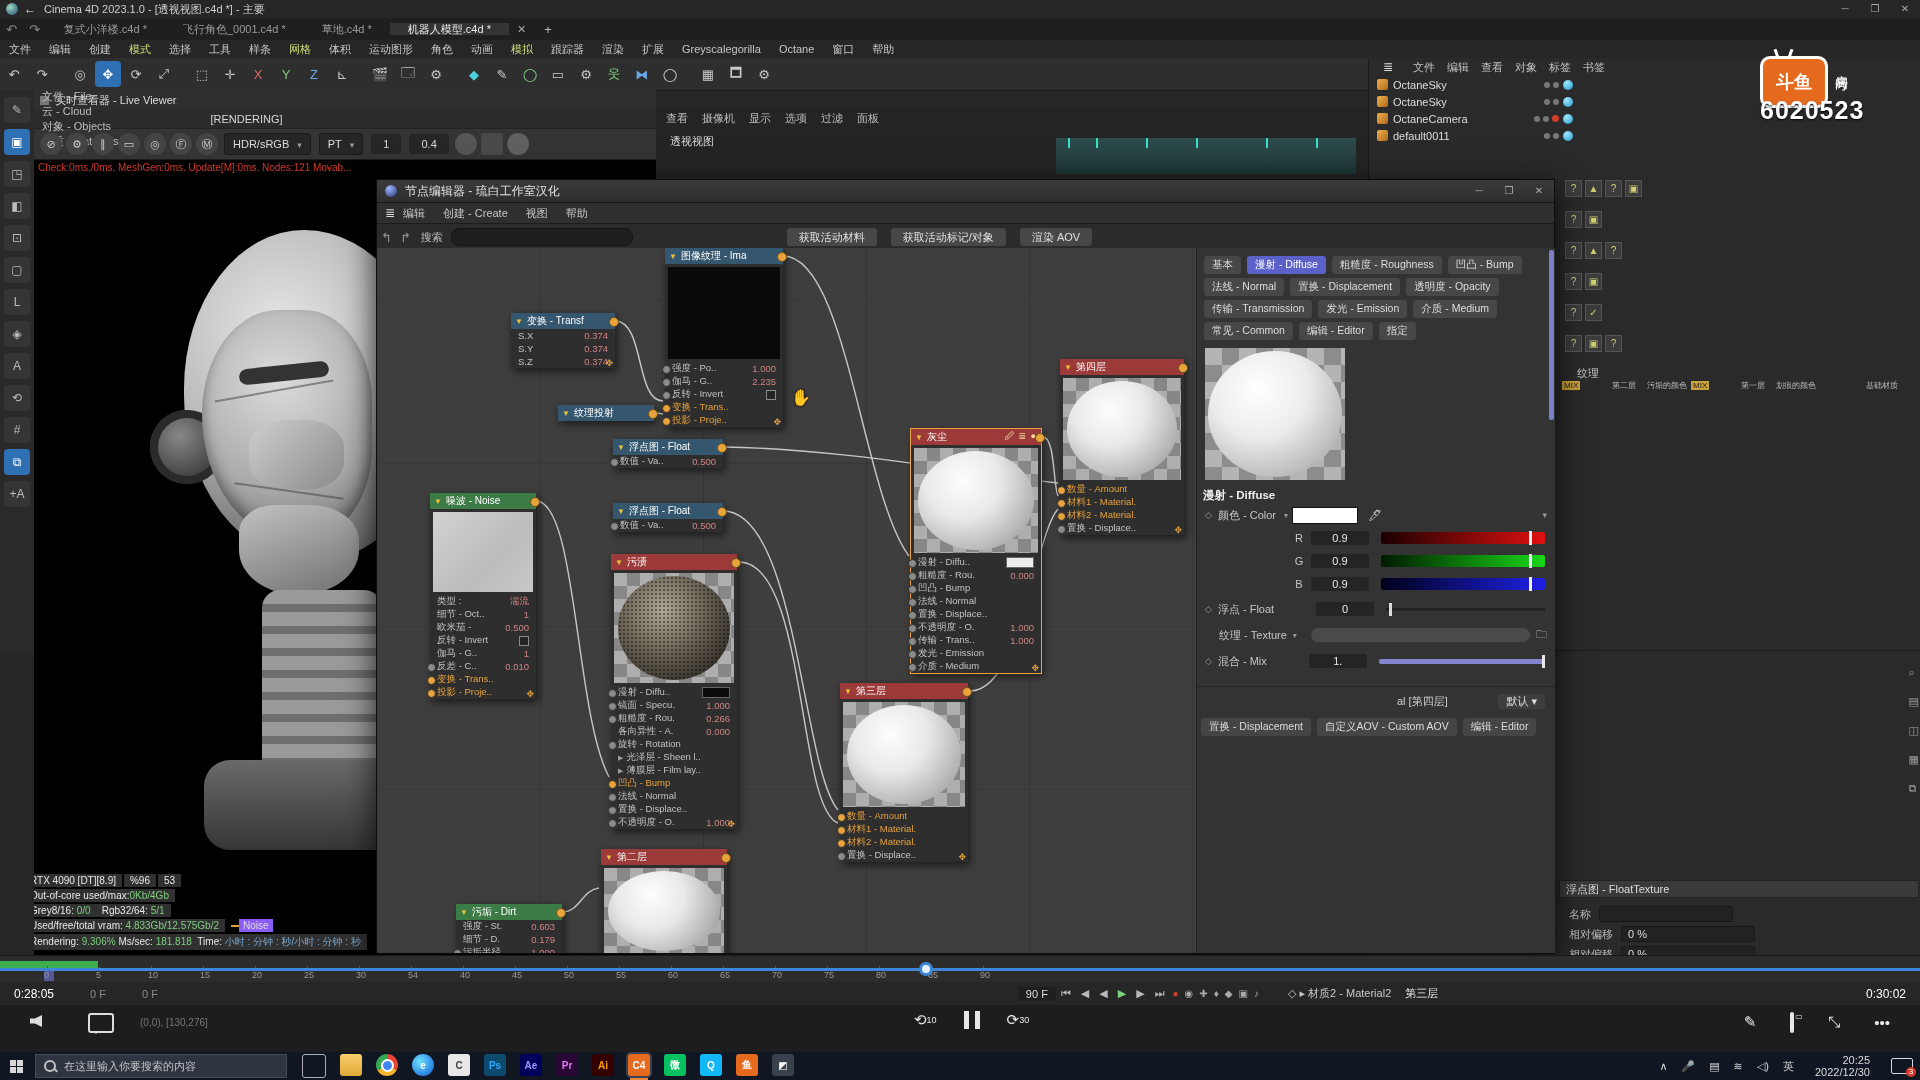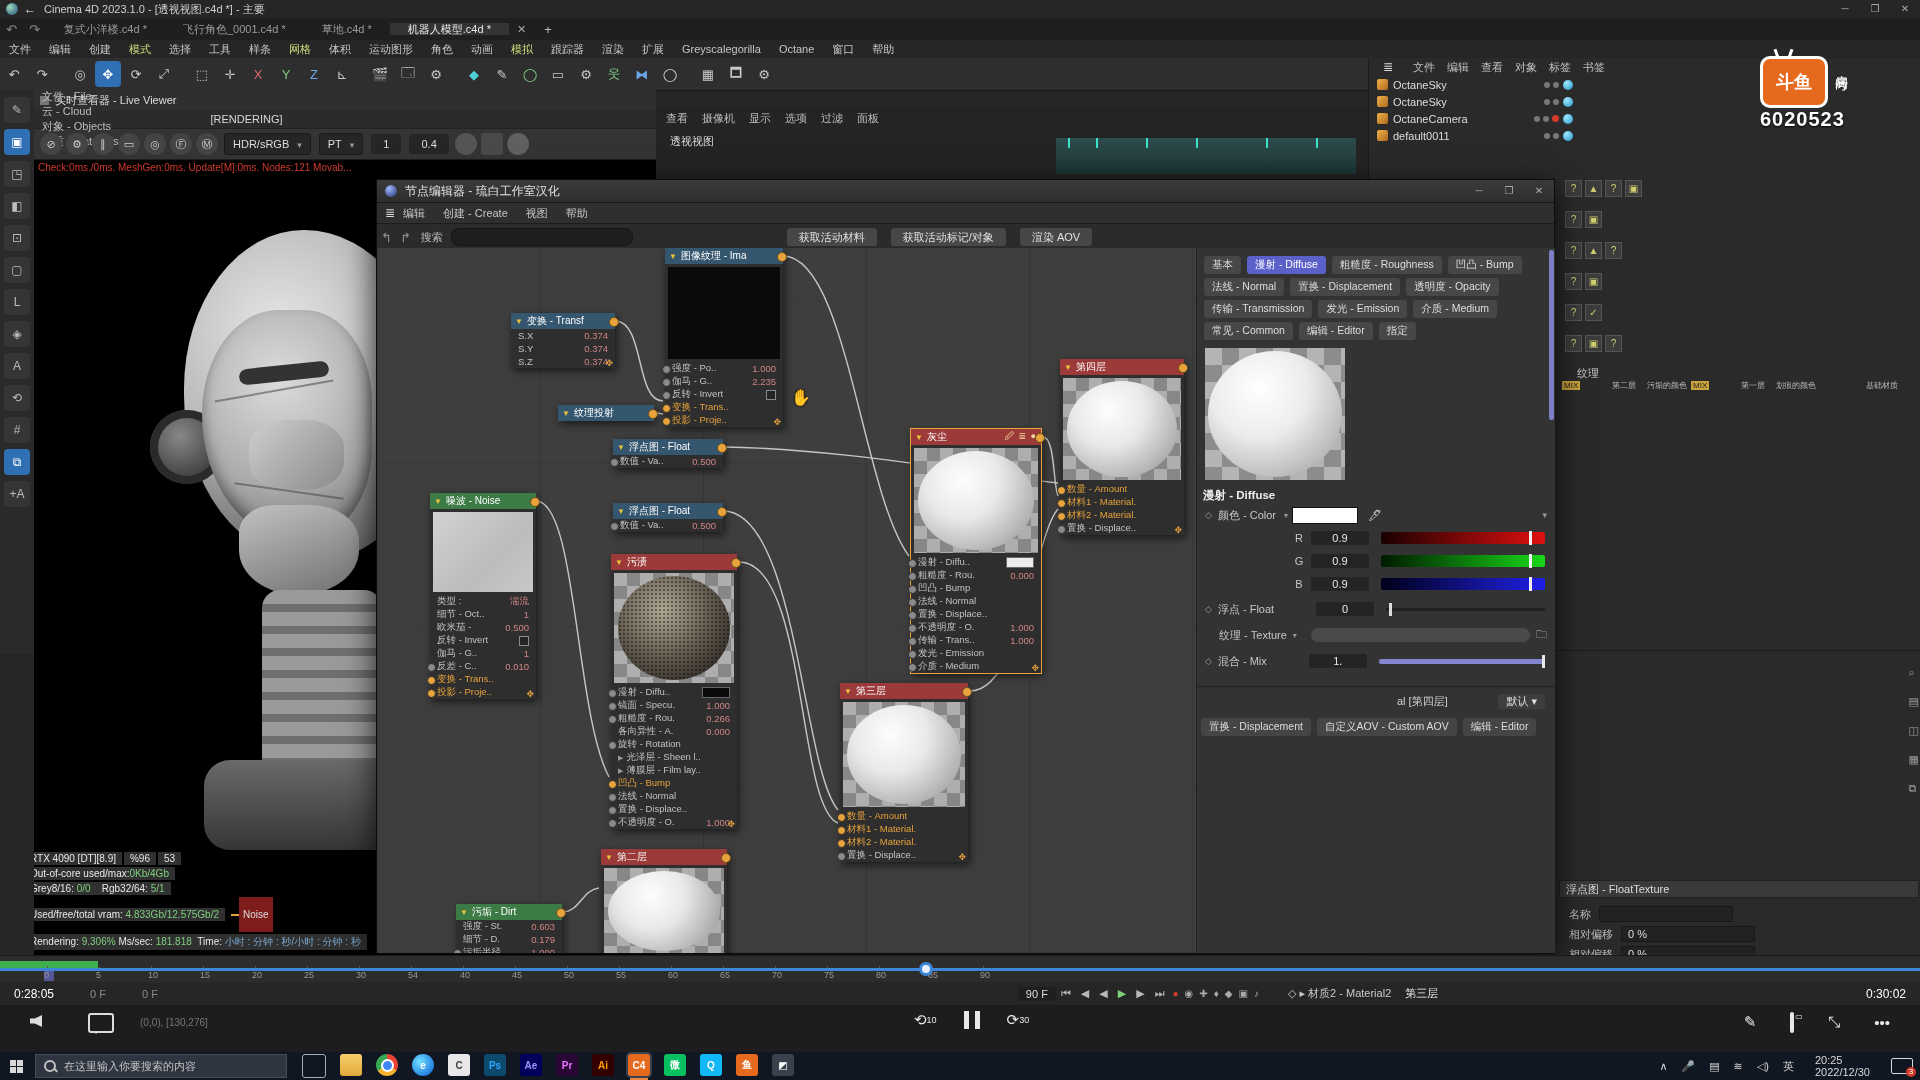--- a/index.html
+++ b/index.html
@@ -62,21 +62,21 @@
   .jaw{position:absolute;left:205px;top:345px;width:120px;height:90px;border-radius:30% 40% 50% 50%;background:linear-gradient(160deg,#c2c2c2,#6f6f6f);}
   .neck{position:absolute;left:228px;top:430px;width:120px;height:260px;background:repeating-linear-gradient(180deg,#9a9a9a 0 14px,#6f6f6f 14px 22px);border-radius:18px;}
   .collar{position:absolute;left:170px;top:600px;width:260px;height:90px;border-radius:26px;background:linear-gradient(180deg,#6a6a6a,#353535);}
   .seam{position:absolute;border-top:2px solid #4448;}
   
   #stats{position:absolute;left:-10px;bottom:8px;font-size:10px;}
   .statline{margin-top:2px;display:flex;align-items:center;}
   .statbox{background:#3c3c3ccc;padding:1px 6px;color:#e8e8e8;margin-right:2px;}
   .g{color:#7fcf7f;} .cy{color:#7aa7cf;}
   .noisebadge{background:#e0a33a;color:#333;padding:1px 4px;margin-left:4px;}
-  .noisebadge2{background:#7f1d1d;color:#ddd;padding:12px 4px;}
+  .noisebadge2{background:#8b5cf6;color:#ddd;padding:1px 4px;}
   
   #vpstrip{left:656px;top:108px;width:712px;height:71px;background:#242424;}
   .vp-menu{display:flex;align-items:center;height:20px;color:#bdbdbd;padding-left:10px;}
   .vp-menu span{margin-right:14px;}
   .vp-label{color:#d8d8d8;margin:6px 0 0 14px;}
   .tealstrip{position:absolute;left:400px;top:30px;width:300px;height:36px;background:linear-gradient(180deg,#2e4d4d,#1d3535);overflow:hidden;}
   .tealstrip i{position:absolute;top:0;width:2px;height:10px;background:#3ae0c8;}
   
   #rightdock{left:1368px;top:58px;width:552px;height:897px;background:#2a2a2a;border-left:1px solid #1b1b1b;}
   .om-menu{display:flex;align-items:center;height:18px;color:#c0c0c0;padding-left:6px;}
@@ -103,21 +103,21 @@
   .fieldbox{background:#222;border:1px solid #181818;border-radius:2px;min-width:120px;height:14px;line-height:14px;padding:0 6px;margin-left:8px;color:#ddd;}
   .edgestrip{position:absolute;right:2px;display:flex;flex-direction:column;color:#9a9a9a;font-size:11px;}
   .edgestrip span{margin:8px 0;}
   
   #douyu{left:1756px;top:56px;width:160px;height:96px;z-index:60;color:#fff;}
   .dy-logo{position:absolute;left:4px;top:0;width:62px;height:46px;border:3px solid #fff;border-radius:10px;
            background:#e66a1e;display:flex;align-items:center;justify-content:center;color:#fff;font-weight:bold;font-size:18px;}
   .dy-logo::before{content:"";position:absolute;left:12px;top:-10px;width:3px;height:9px;background:#fff;transform:rotate(-20deg);}
   .dy-logo::after{content:"";position:absolute;left:26px;top:-10px;width:3px;height:9px;background:#fff;transform:rotate(20deg);}
   .dy-room{position:absolute;left:76px;top:8px;font-size:13px;color:#fff;writing-mode:vertical-rl;letter-spacing:2px;}
-  .dy-num{position:absolute;left:4px;top:52px;font-size:20px;font-weight:bold;letter-spacing:1px;text-shadow:0 1px 2px #000;text-align:right;}
+  .dy-num{position:absolute;left:4px;top:40px;font-size:25px;font-weight:bold;letter-spacing:1px;text-shadow:0 1px 2px #000;text-align:right;}
   
   #nodewin{left:376px;top:179px;width:1177px;height:773px;background:#2b2b2b;border:1px solid #0d0d0d;
            box-shadow:0 8px 30px #000c;z-index:40;}
   .nw-title{height:22px;background:linear-gradient(180deg,#3a3a3a,#2e2e2e);display:flex;align-items:center;color:#e2e2e2;font-size:12px;border-bottom:1px solid #171717;}
   .nw-title .orb{width:12px;height:12px;border-radius:50%;background:radial-gradient(circle at 35% 30%,#9fb6ff,#20306a);margin:0 8px;}
   .nw-menu{height:20px;background:#2f2f2f;display:flex;align-items:center;color:#c6c6c6;border-bottom:1px solid #1c1c1c;}
   .burger{width:26px;text-align:center;color:#ddd;font-size:12px;}
   .nw-menu span.mi{margin-right:18px;}
   .nw-tools{height:26px;background:#2b2b2b;display:flex;align-items:center;border-bottom:1px solid #1c1c1c;}
   .nav-arr{color:#8f8f8f;font-size:13px;margin:0 4px;}
@@ -231,21 +231,21 @@
   .a-chrome{border-radius:50%;background:conic-gradient(#e84335 0 33%,#f7b32b 0 66%,#34a853 0 100%);}
   .a-chrome::before{content:"";width:9px;height:9px;border-radius:50%;background:#4285f4;border:2px solid #fff;}
   .a-edge{border-radius:50%;background:radial-gradient(circle at 35% 35%,#6ee0ff,#0b5cd5);}
   .a-ps{background:#0c4a6e;color:#31a8ff;} .a-ae{background:#00005b;color:#9999ff;}
   .a-pr{background:#2a0634;color:#ea77ff;} .a-ai{background:#330000;color:#ff9a00;}
   .a-c4d{background:#e8e8e8;color:#444;} .a-wechat{background:#07c160;}
   .a-qq{background:#12b7f5;} .a-fish{background:#e66a1e;} .a-dark{background:#39414d;}
   .a-task{background:transparent;border:1px solid #aab;} 
   .tray{margin-left:auto;display:flex;align-items:center;color:#d8d8d8;}
   .tray span{margin:0 7px;font-size:11px;}
-  .clock{line-height:12px;font-size:10.5px;margin:0 10px;}
+  .clock{text-align:right;line-height:12px;font-size:10.5px;margin:0 10px;}
   .notif{width:20px;height:14px;border:1px solid #d8d8d8;border-radius:2px;position:relative;margin-right:12px;}
   .notif b{position:absolute;right:-4px;bottom:-4px;font-size:8px;color:#fff;background:#d23a2a;border-radius:50%;width:10px;height:10px;text-align:center;line-height:10px;font-weight:normal;}
 </style>
 </head>
 <body>
 
 <div id="root">
 
   <div class="abs row" id="titlebar">
     <span class="appicon"></span>

